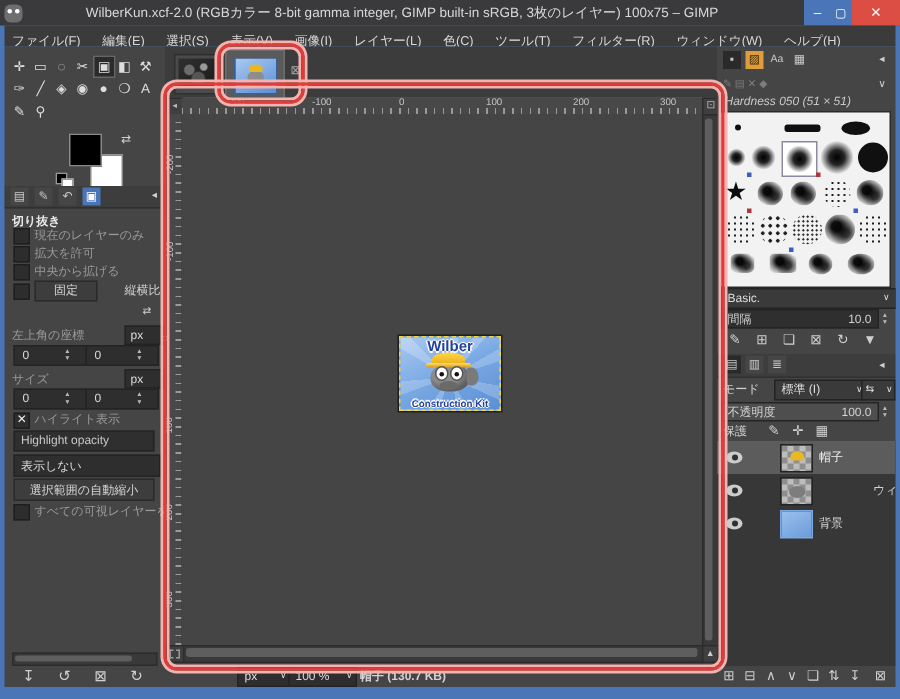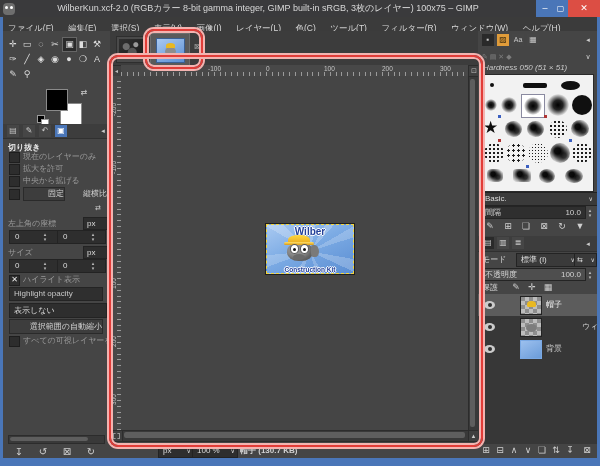--- a/index.html
+++ b/index.html
@@ -6,21 +6,21 @@
   #win{position:relative;width:600px;height:466px;background:#4a76b8;overflow:hidden;
        font-family:"Liberation Sans","DejaVu Sans",sans-serif;color:#cfcfcf;
        -webkit-font-smoothing:antialiased;}
   .abs{position:absolute;}
   .lbl{position:absolute;font-size:8px;color:#d2d2d2;white-space:nowrap;line-height:10px;}
   .dim{color:#9a9a9a;}
   .ic{position:absolute;font-size:9px;line-height:11px;color:#cfcfcf;text-align:center;}
   .box{position:absolute;background:#2e2e2e;border:1px solid #232323;color:#ddd;font-size:8px;
        line-height:11px;white-space:nowrap;overflow:hidden;}
   .btn{position:absolute;background:#3d3d3d;border:1px solid #2a2a2a;color:#d6d6d6;font-size:8px;
-       text-align:right;white-space:nowrap;overflow:hidden;}
+       text-align:center;white-space:nowrap;overflow:hidden;}
   .cb{position:absolute;width:9px;height:9px;background:#2d2d2d;border:1px solid #1e1e1e;
       font-size:8px;line-height:8px;text-align:center;color:#eee;}
   .track{position:absolute;background:#2f2f2f;border:1px solid #242424;overflow:hidden;}
   .spin{position:absolute;font-size:5px;line-height:5px;color:#bbb;text-align:center;}
   
   .titlebar{position:absolute;left:0;top:0;width:600px;height:17px;background:#3a3a3c;}
   .title-text{position:absolute;left:0;right:64px;top:2px;text-align:center;font-size:9px;color:#d8d8d8;white-space:nowrap;}
   .winbtn{position:absolute;top:0;height:17px;text-align:center;font-size:9px;line-height:17px;color:#fff;}
   
   .menubar{position:absolute;left:3px;top:17px;width:594px;height:14px;background:#3b3b3b;}
@@ -55,21 +55,21 @@
   
   .eye{position:absolute;width:11px;height:8px;border-radius:50%;background:#cccccc;}
   .eye::after{content:"";position:absolute;left:3.5px;top:2px;width:4px;height:4px;border-radius:50%;background:#303030;}
   .thumb-check{position:absolute;background:repeating-conic-gradient(#bdbdbd 0 25%,#8e8e8e 0 50%) 0 0/8px 8px;border:1px solid #222;}
   
   .ann{position:absolute;border:2px solid #e23c38;border-radius:9px;pointer-events:none;z-index:60;
        box-shadow:0 0 0 2px #f3b3b0, inset 0 0 0 2px #f3b3b0;}
   
   .wilber-img{position:absolute;overflow:hidden;
      background:linear-gradient(155deg,#a9c9f1 0%,#7cabe4 45%,#5b8ed3 100%);
-     box-shadow:0 0 0 1px #1f1f1f;border:1px dashed #f4d53a;padding-left:20px;}
+     box-shadow:0 0 0 1px #1f1f1f;border:1px dashed #f4d53a;}
 </style>
 </head>
 <body>
 
 <div id="win">
 
   <div class="titlebar">
     <div class="abs" style="left:3px;top:2.5px;width:12px;height:12px;background:#6e6e6e;border-radius:4px;">
       <div class="abs" style="left:2px;top:3px;width:3px;height:3px;background:#fff;border-radius:50%;"></div>
       <div class="abs" style="left:7px;top:3px;width:3px;height:3px;background:#fff;border-radius:50%;"></div>

